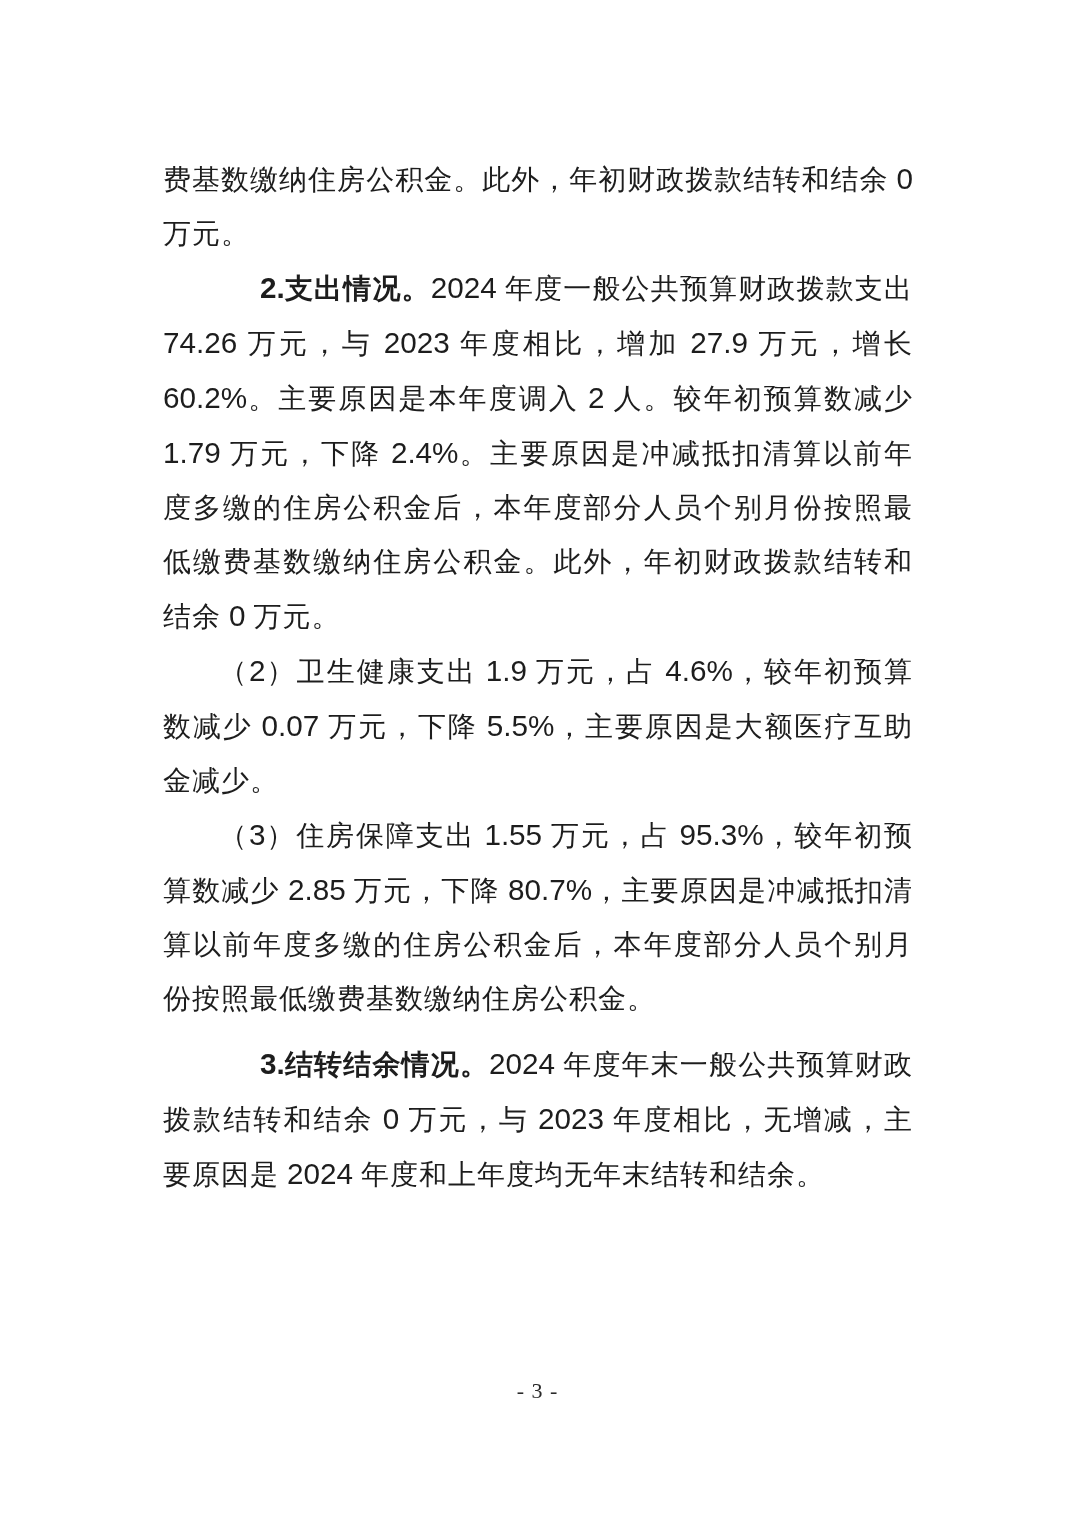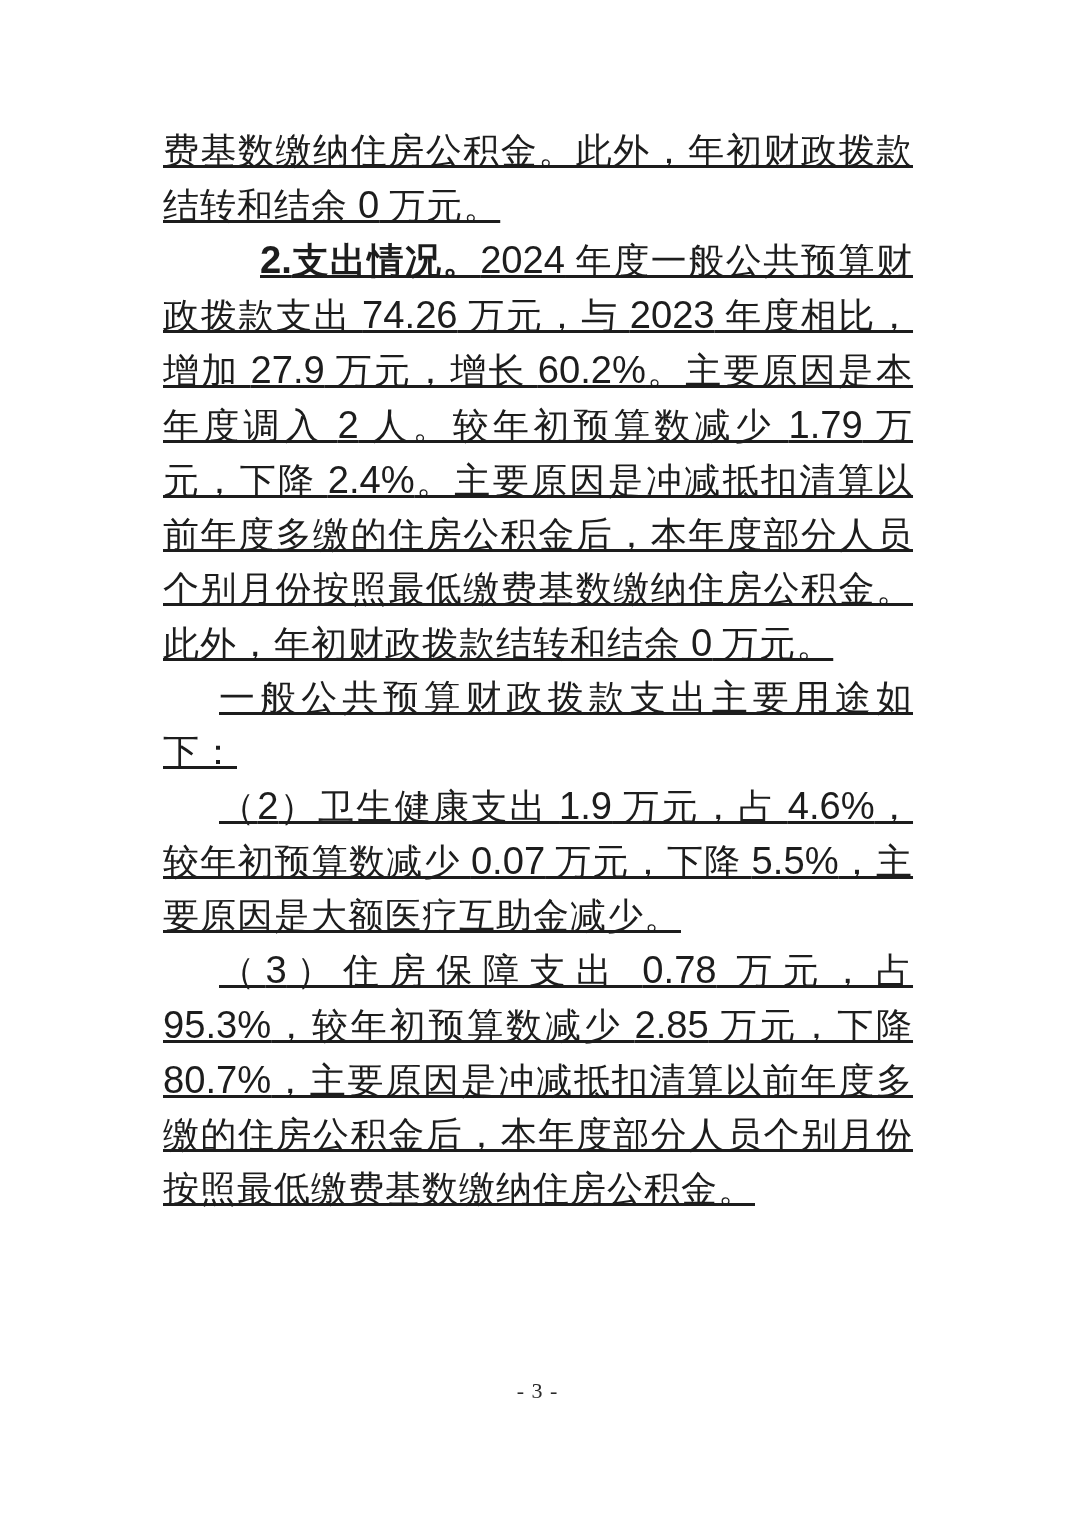--- a/index.html
+++ b/index.html
@@ -12,28 +12,27 @@
     width: 1075px;
     height: 1520px;
     background: #ffffff;
     overflow: hidden;
     font-family: "Liberation Serif", "DejaVu Serif", serif;
     color: #1d1d1d;
   }
   .doc {
     position: absolute;
     left: 163px;
-    top: 124px;
+    top: 152px;
     width: 750px;
-    font-size: 36px;
+    font-size: 28px;
     line-height: 54px;
     text-align: justify;
     text-align-last: left;
     letter-spacing: 1px;
-    text-decoration: underline;
   }
   .para {
     margin: 0;
   }
   .para.indent {
     text-indent: 56px;
   }
   .para.space-before {
     margin-top: 11px;
   }
@@ -60,20 +59,20 @@
     letter-spacing: 1px;
   }
 </style>
 </head>
 <body>
 
 <div class="page">
   <main class="doc" id="doc-body">
       <p class="para"><span class="seg">费基数缴纳住房公积金。此外，年初财政拨款结转和结余 <span class="num">0</span> 万元。</span></p>
       <p class="para indent"><span class="seg bold"><span class="num">2.</span>支出情况。</span><span class="seg"><span class="num">2024</span> 年度一般公共预算财政拨款支出 <span class="num">74.26</span> 万元，与 <span class="num">2023</span> 年度相比，增加 <span class="num">27.9</span> 万元，增长 <span class="num">60.2%</span>。主要原因是本年度调入 <span class="num">2</span> 人。较年初预算数减少 <span class="num">1.79</span> 万元，下降 <span class="num">2.4%</span>。主要原因是冲减抵扣清算以前年度多缴的住房公积金后，本年度部分人员个别月份按照最低缴费基数缴纳住房公积金。此外，年初财政拨款结转和结余 <span class="num">0</span> 万元。</span></p>
-      <p class="para indent"><span class="seg">一般公共预算财政拨款支出主要用途如下：</span></p>
       <p class="para indent"><span class="seg">（<span class="num">2</span>）卫生健康支出 <span class="num">1.9</span> 万元，占 <span class="num">4.6%</span>，较年初预算数减少 <span class="num">0.07</span> 万元，下降 <span class="num">5.5%</span>，主要原因是大额医疗互助金减少。</span></p>
-      <p class="para indent"><span class="seg">（<span class="num">3</span>）住房保障支出 <span class="num">0.78</span> 万元，占 <span class="num">95.3%</span>，较年初预算数减少 <span class="num">2.85</span> 万元，下降 <span class="num">80.7%</span>，主要原因是冲减抵扣清算以前年度多缴的住房公积金后，本年度部分人员个别月份按照最低缴费基数缴纳住房公积金。</span></p>
+      <p class="para indent"><span class="seg">（<span class="num">3</span>）住房保障支出 <span class="num">1.55</span> 万元，占 <span class="num">95.3%</span>，较年初预算数减少 <span class="num">2.85</span> 万元，下降 <span class="num">80.7%</span>，主要原因是冲减抵扣清算以前年度多缴的住房公积金后，本年度部分人员个别月份按照最低缴费基数缴纳住房公积金。</span></p>
+      <p class="para indent space-before"><span class="seg bold"><span class="num">3.</span>结转结余情况。</span><span class="seg"><span class="num">2024</span> 年度年末一般公共预算财政拨款结转和结余 <span class="num">0</span> 万元，与 <span class="num">2023</span> 年度相比，无增减，主要原因是 <span class="num">2024</span> 年度和上年度均无年末结转和结余。</span></p>
     </main>
   <footer class="footer">
     <span class="pagenum">- 3 -</span>
   </footer>
 </div>
 
 </body></html>

